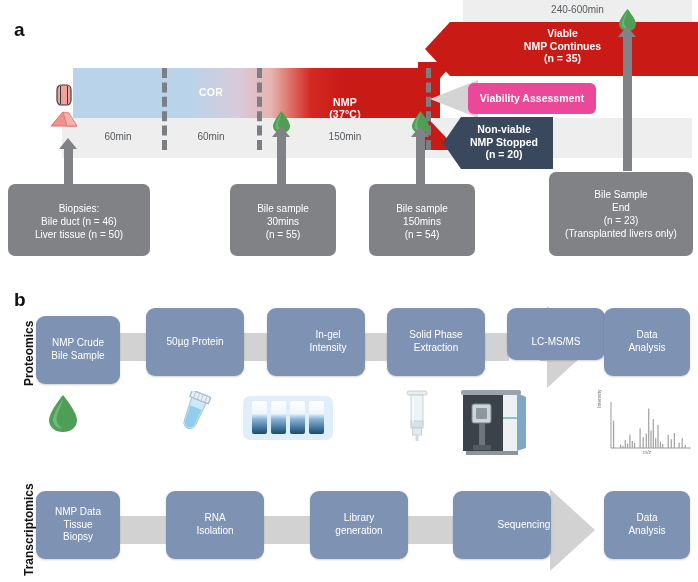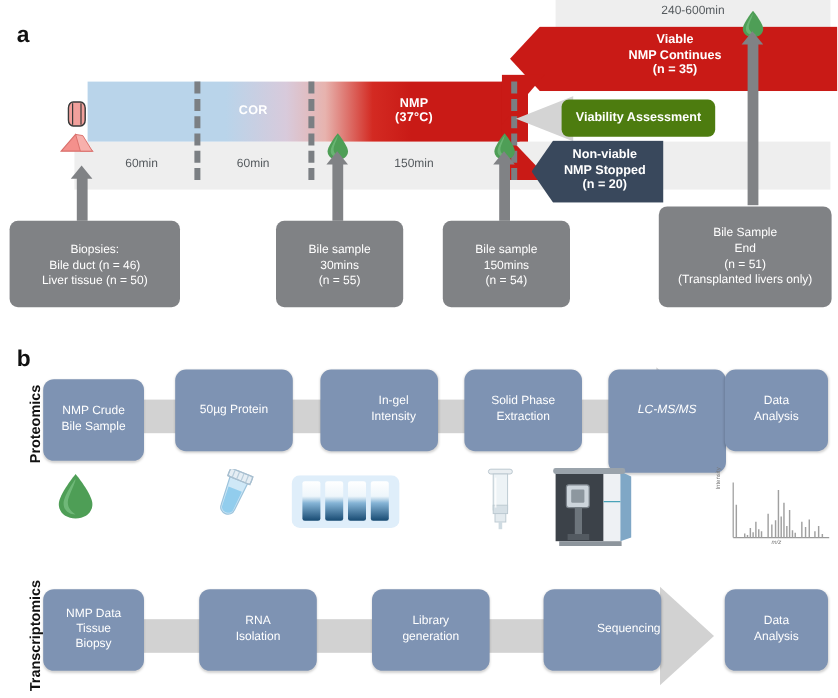--- a/index.html
+++ b/index.html
@@ -35,21 +35,21 @@
     font-size:10.5px;font-weight:bold;text-align:center;line-height:12.5px;}
 
   .top-track{position:absolute;left:463px;top:0px;width:229px;height:24px;background:#eeeeee;}
   .top-dur{position:absolute;left:463px;top:4px;width:229px;text-align:center;
     font-size:10px;color:#555a5e;}
 
   
   .via-arrow{position:absolute;left:430px;top:80px;width:48px;height:38px;
     background:#d4d4d4;clip-path:polygon(0 19px,48px 0,48px 38px);}
   .via-box{position:absolute;left:468px;top:83px;width:128px;height:31px;
-    background:#4d7c0f;border-radius:6px;}
+    background:#ec4899;border-radius:6px;}
   .via-box span{display:block;text-align:center;color:#fff;font-size:10.5px;
     font-weight:bold;line-height:31px;}
 
   
   .nonviable{position:absolute;left:443px;top:117px;width:110px;height:52px;
     background:#39485c;
     clip-path:polygon(18px 0,110px 0,110px 52px,18px 52px,0 26px);}
   .nonviable span{position:absolute;left:18px;top:6px;width:86px;color:#fff;
     font-size:10.5px;font-weight:bold;text-align:center;line-height:12.5px;}
 
@@ -110,21 +110,21 @@
 
   <div class="tl-phasebar"></div>
 
   <div class="red-tip"></div>
   <div class="red-wedge-up"></div>
   <div class="red-wedge-dn"></div>
 
   <div class="tl-phase-label" style="left:168px;top:86px;width:86px;">
     <div>COR</div>
   </div>
-  <div class="tl-phase-label" style="left:300px;top:80px;width:90px;">
+  <div class="tl-phase-label" style="left:300px;top:96px;width:90px;">
     <div>NMP</div>
     <div>(37°C)</div>
   </div>
 
   <div class="tl-dur" style="left:73px;top:131px;width:90px;">60min</div>
   <div class="tl-dur" style="left:168px;top:131px;width:86px;">60min</div>
   <div class="tl-dur" style="left:300px;top:131px;width:90px;">150min</div>
 
   <div class="tl-dash" style="left:162px;"></div>
   <div class="tl-dash" style="left:257px;"></div>
@@ -205,21 +205,21 @@
       <span>Bile sample</span>
       <span>150mins</span>
       <span>(n = 54)</span>
     </div>
   </div>
 
   <div class="cap-box" style="left:549px;top:172px;width:144px;height:84px;">
     <div style="padding-top:16px;">
       <span>Bile Sample</span>
       <span>End</span>
-      <span>(n = 51)</span>
+      <span>(n = 23)</span>
       <span>(Transplanted livers only)</span>
     </div>
   </div>
 </div>
 
 <div id="panel-b">
 
   <div class="panel-letter abs" style="left:14px;top:2px;">b</div>
 
   <div class="row-label" style="left:22px;top:98px;">Proteomics</div>
@@ -248,21 +248,21 @@
       <span>In-gel</span>
       <span>Intensity</span>
     </div>
   </div>
   <div class="step-box" style="left:387px;top:20px;width:98px;height:68px;">
     <div style="padding-top:21px;">
       <span>Solid Phase</span>
       <span>Extraction</span>
     </div>
   </div>
-  <div class="step-box" style="left:507px;top:20px;width:98px;height:86px;font-style:italic;">
+  <div class="step-box" style="left:507px;top:20px;width:98px;height:52px;">
     <div style="padding-top:28px;">
       <span>LC-MS/MS</span>
     </div>
   </div>
   <div class="step-box" style="left:604px;top:20px;width:86px;height:68px;">
     <div style="padding-top:21px;">
       <span>Data</span>
       <span>Analysis</span>
     </div>
   </div>

